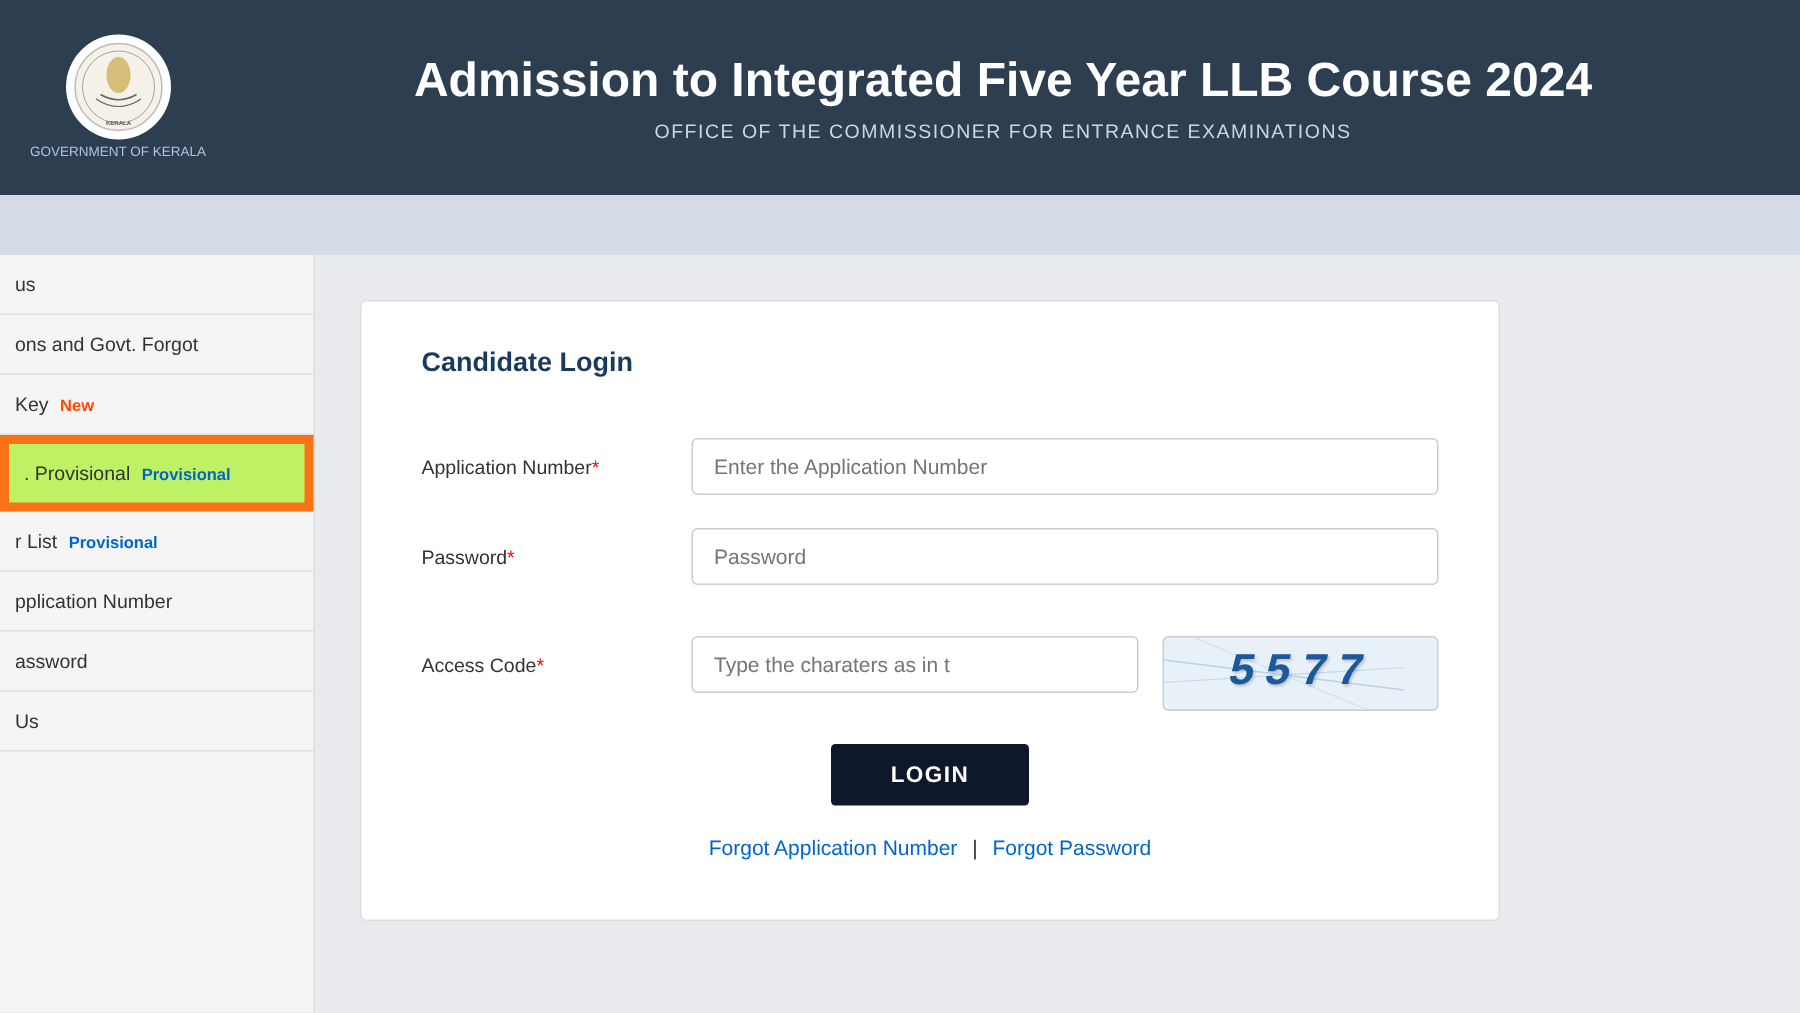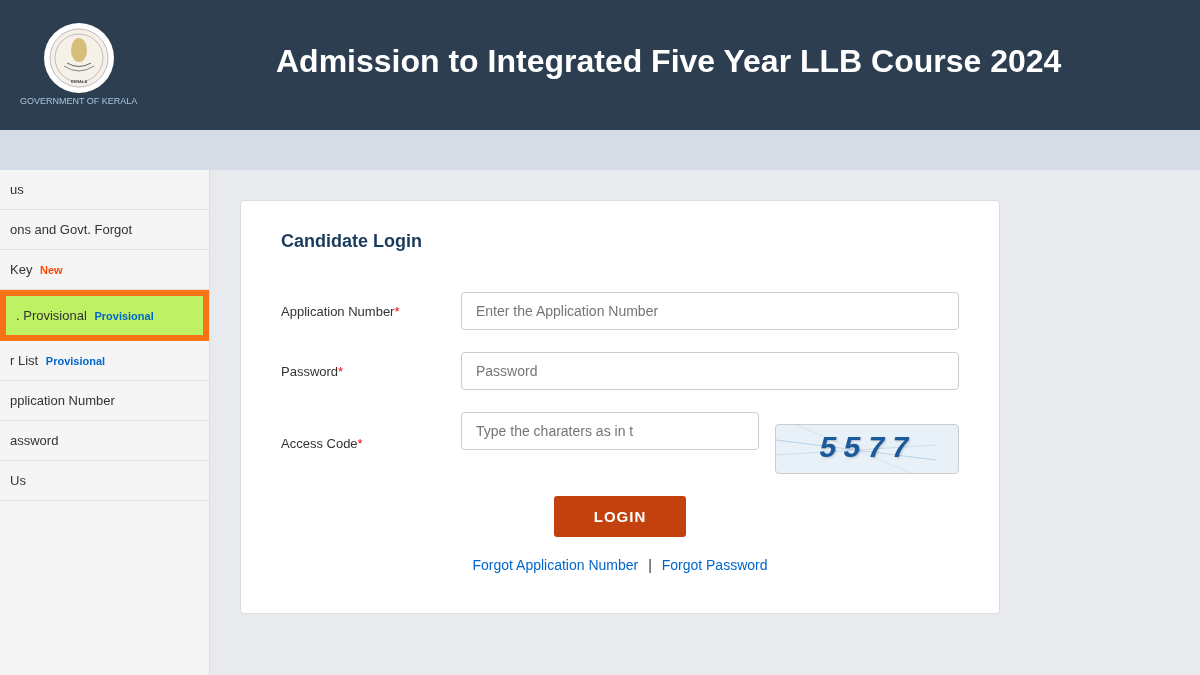--- a/index.html
+++ b/index.html
@@ -118,21 +118,21 @@
       padding: 10px 14px;
       border: 1px solid #ccc;
       border-radius: 4px;
       font-size: 14px;
       color: #999;
       outline: none;
     }
 
     .captcha-row {
       display: flex;
-      align-items: flex-start;
+      align-items: center;
       gap: 16px;
     }
     .captcha-input {
       flex: 1;
       padding: 10px 14px;
       border: 1px solid #ccc;
       border-radius: 4px;
       font-size: 14px;
       color: #999;
       outline: none;
@@ -165,21 +165,21 @@
       left: 0;
     }
 
     
     .login-btn-row {
       display: flex;
       justify-content: center;
       margin: 10px 0 20px;
     }
     .login-btn {
-      background: #c2410c;
+      background: #0f172a;
       color: white;
       border: none;
       padding: 12px 40px;
       font-size: 15px;
       font-weight: bold;
       letter-spacing: 1px;
       cursor: pointer;
       border-radius: 3px;
     }
 
@@ -240,20 +240,21 @@
         <path d="M18 35 Q30 42 42 35" fill="none" stroke="#666" stroke-width="1"></path>
         <path d="M15 38 Q30 48 45 38" fill="none" stroke="#666" stroke-width="0.8"></path>
         <text x="30" y="55" text-anchor="middle" font-size="4" fill="#555">KERALA</text>
       </svg>
     </div>
     <div class="logo-text">GOVERNMENT
 OF KERALA</div>
   </div>
   <div class="header-text">
     <div class="header-title">Admission to Integrated Five Year LLB Course 2024</div>
+    <div class="header-subtitle">OFFICE OF THE COMMISSIONER FOR ENTRANCE EXAMINATIONS</div>
   </div>
 </div>
 
 <div class="sub-header"></div>
 
 <div class="main-container">
 
   <div class="sidebar">
     <div class="sidebar-item">
       <span>us</span>

